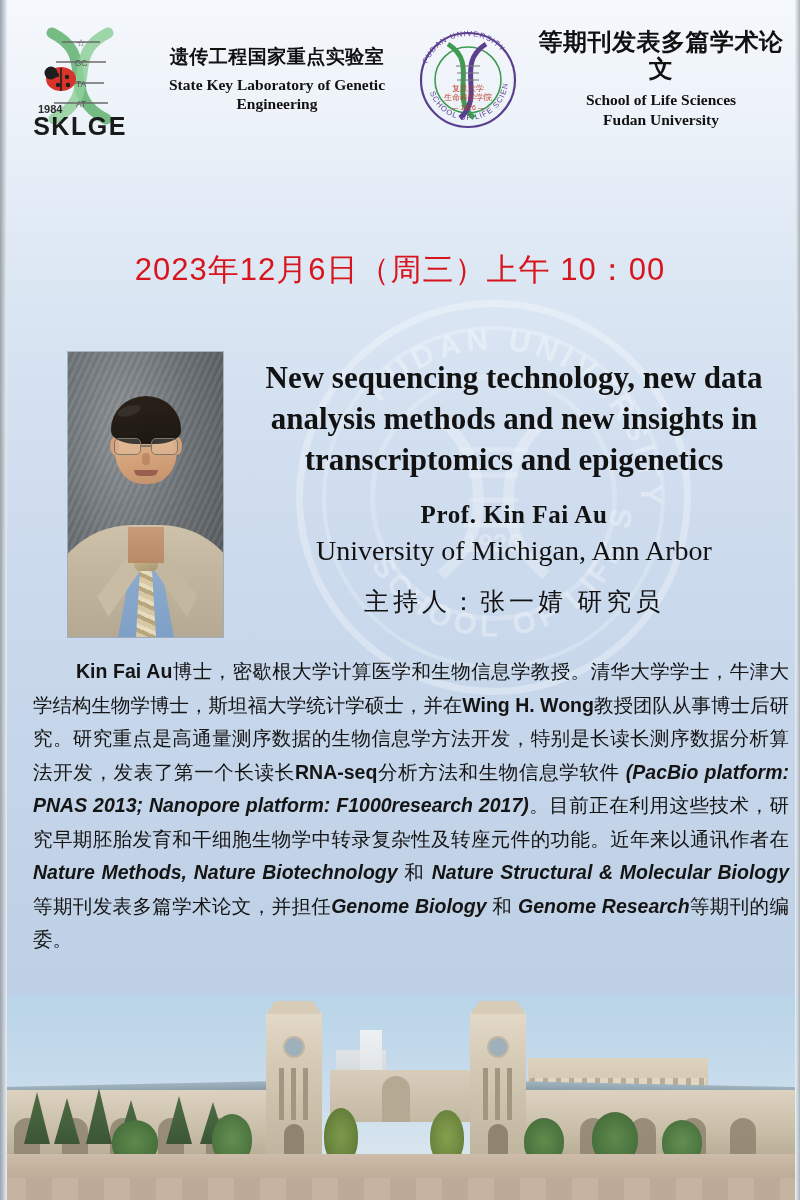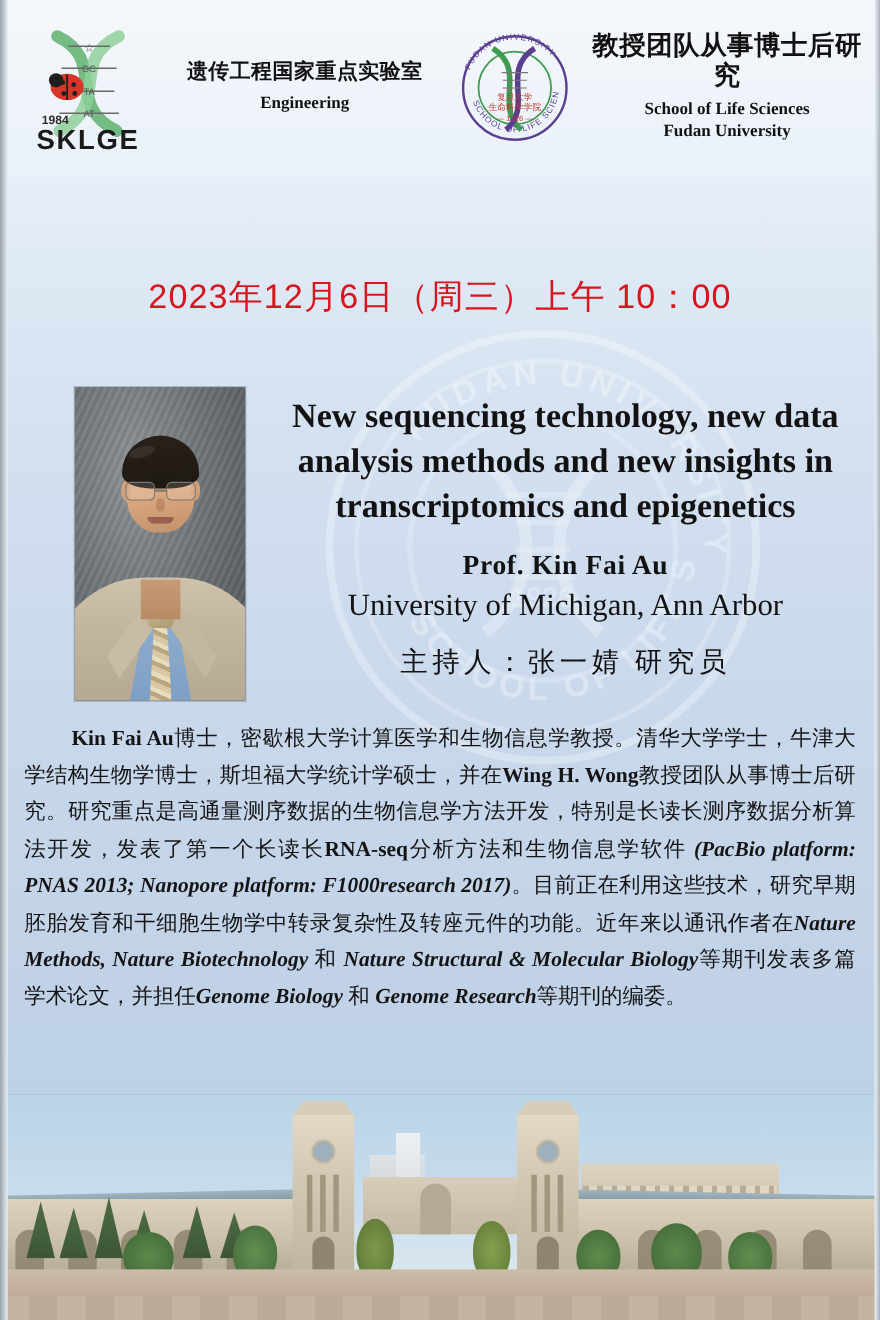--- a/index.html
+++ b/index.html
@@ -147,22 +147,22 @@
     font-size:28px;color:#121212;
   }
   .host{
     position:absolute;left:246px;top:585px;width:536px;z-index:20;text-align:center;
     font-size:25px;color:#121212;letter-spacing:4px;
     font-family:"Liberation Serif","DejaVu Serif",serif;
   }
 
   
   .bio{
-    position:absolute;left:22px;top:655px;width:756px;z-index:20;
-    font-family:Liberation Serif, serif;
+    position:absolute;left:33px;top:655px;width:756px;z-index:20;
+    font-family:Liberation Sans, sans-serif;
     font-size:19.5px;color:#141414;line-height:1.72;
     text-align:justify;text-justify:inter-character;
     text-indent:2.2em;
   }
   .bio b{font-weight:bold;}
   .bio i{font-style:italic;font-weight:bold;}
 
   
   .campus{
     position:absolute;left:0;bottom:0;width:800px;height:205px;z-index:30;overflow:hidden;
@@ -275,20 +275,21 @@
           <circle cx="34" cy="64" r="2.2" fill="#1e1e1e"></circle>
           <circle cx="44" cy="64" r="2.2" fill="#1e1e1e"></circle>
           <text x="14" y="92" font-size="11" font-weight="bold" fill="#2b2b2b" font-family="'Liberation Sans',sans-serif">1984</text>
           <text x="56" y="114" text-anchor="middle" font-size="25" font-weight="bold" fill="#1a1a1a" letter-spacing="1.5" font-family="'Liberation Sans',sans-serif">SKLGE</text>
         </svg>
       </div>
 
       <div class="lab-text">
         <div class="lab-cn">遗传工程国家重点实验室</div>
         <div class="lab-en">
+          <div>State Key Laboratory of Genetic</div>
           <div>Engineering</div>
         </div>
       </div>
 
       <div class="fudan-seal">
         <svg viewBox="0 0 112 120" width="112" height="120">
           <defs>
             <path id="stop" d="M 12,60 A 44,44 0 0 1 100,60"></path>
             <path id="sbot" d="M 16,60 A 40,40 0 0 0 96,60"></path>
           </defs>
@@ -307,21 +308,21 @@
           <text font-family="'Liberation Sans',sans-serif" font-size="7.6" fill="#5a3f8f" letter-spacing="1.1">
             <textPath href="#sbot" startOffset="10%">SCHOOL OF LIFE SCIENCES</textPath>
           </text>
           <text x="56" y="71" text-anchor="middle" font-size="8" fill="#c0392b" font-family="'Liberation Sans',sans-serif">复旦大学</text>
           <text x="56" y="80" text-anchor="middle" font-size="8" fill="#c0392b" font-family="'Liberation Sans',sans-serif">生命科学学院</text>
           <text x="56" y="90" text-anchor="middle" font-size="7" fill="#c0392b" font-family="'Liberation Sans',sans-serif">— 1926 —</text>
         </svg>
       </div>
 
       <div class="sls-text">
-        <div class="sls-cn">教授团队从事博士后研究</div>
+        <div class="sls-cn">等期刊发表多篇学术论文</div>
         <div class="sls-en">
           <div>School of Life Sciences</div>
           <div>Fudan University</div>
         </div>
       </div>
     </div>
   </div>
 
   <div class="datetime">2023年12月6日（周三）上午  10：00</div>
 

